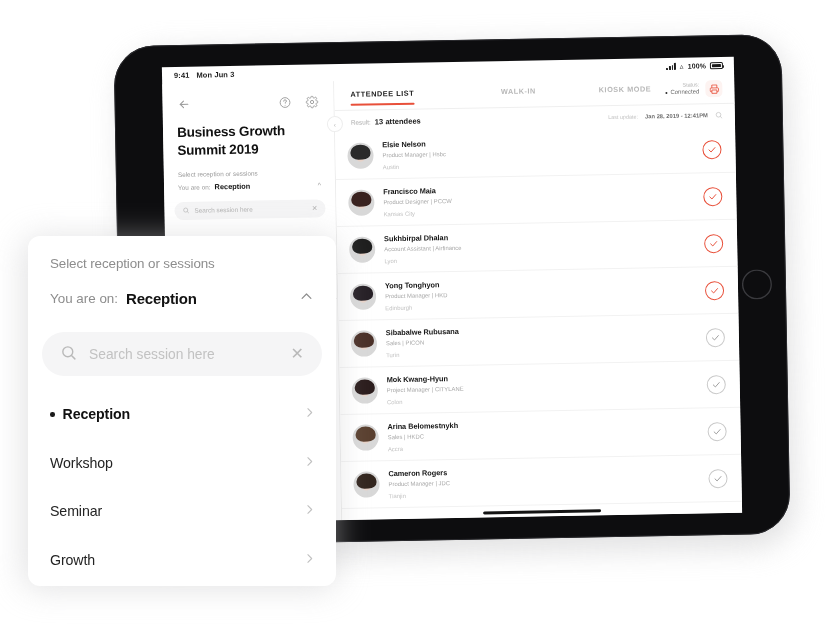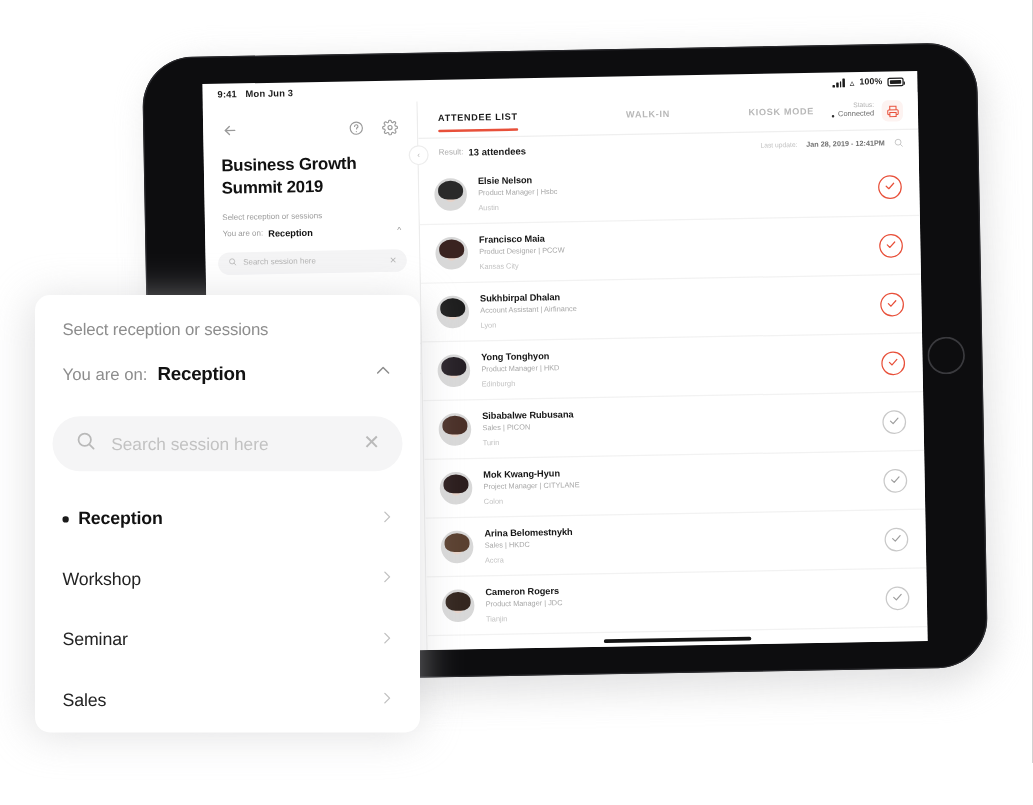--- a/index.html
+++ b/index.html
@@ -547,21 +547,21 @@
       </div>
       <div class="ov-item">
         <span>Seminar</span>
         <span class="chev">
           <svg viewBox="0 0 24 24" fill="none" stroke="currentColor" stroke-width="2" stroke-linecap="round" stroke-linejoin="round">
               <polyline points="9 5 16 12 9 19"></polyline>
             </svg>
         </span>
       </div>
       <div class="ov-item">
-        <span>Sales</span>
+        <span>Growth</span>
         <span class="chev">
           <svg viewBox="0 0 24 24" fill="none" stroke="currentColor" stroke-width="2" stroke-linecap="round" stroke-linejoin="round">
               <polyline points="9 5 16 12 9 19"></polyline>
             </svg>
         </span>
       </div>
     </div>
   </div>
 
 </div>

